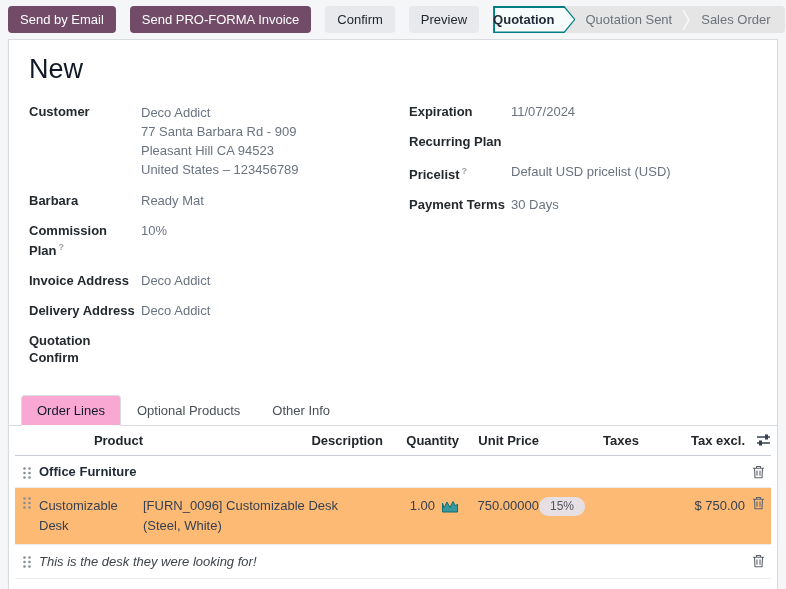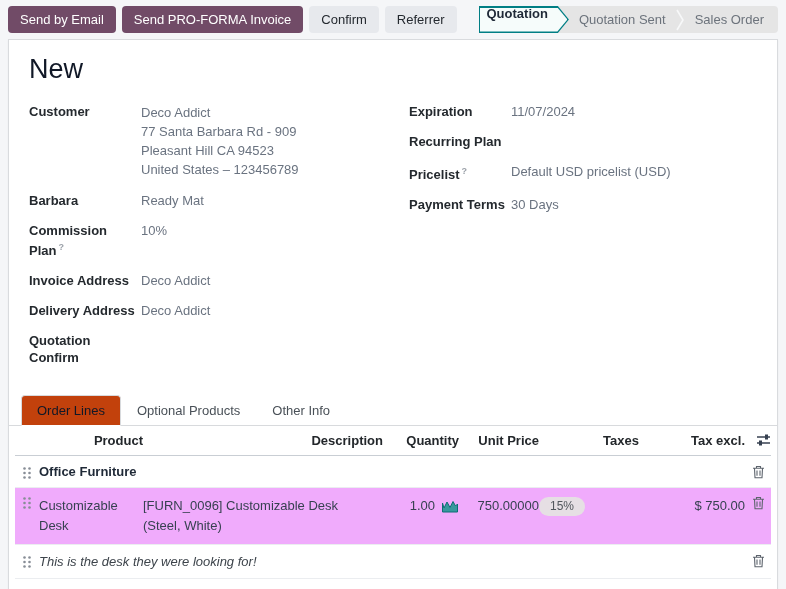--- a/index.html
+++ b/index.html
@@ -1,28 +1,28 @@
 <!DOCTYPE html>
 <html><head>
 <meta charset="utf-8">
 <style>
   * { margin:0; padding:0; box-sizing:border-box; }
   html,body { width:786px; height:589px; overflow:hidden; background:#f5f6f8;
     font-family:"Liberation Sans", sans-serif; font-size:13px; color:#374151; }
 
   
-  .toolbar { display:flex; align-items:center; gap:6px; padding:6px 8px; height:39px; }
+  .toolbar { display:flex; align-items:center; gap:14px; padding:6px 8px; height:39px; }
   .btn { border:none; border-radius:4px; height:27px; padding:0 12px; font-size:13px;
     font-family:inherit; cursor:pointer; white-space:nowrap; }
   .btn-primary { background:#714B67; color:#fff; font-weight:500; }
   .btn-secondary { background:#e7e9ed; color:#24292f; font-weight:500; }
 
   
   .statusbar { margin-left:auto; display:flex; align-items:stretch; height:27px; }
-  .status-active { position:relative; display:flex; padding:0 21px 0 8px;
+  .status-active { position:relative; display:flex; align-items:center; padding:0 21px 0 0;
     z-index:2; cursor:pointer; }
   .status-active .arr-outer { position:absolute; inset:0; background:#017e84;
     clip-path:polygon(0 0, calc(100% - 11px) 0, 100% 50%, calc(100% - 11px) 100%, 0 100%); }
   .status-active .arr-inner { position:absolute; inset:1.5px; background:#f6fcfb;
     clip-path:polygon(0 0, calc(100% - 10px) 0, 100% 50%, calc(100% - 10px) 100%, 0 100%); }
   .status-active .lbl { position:relative; z-index:1; font-weight:600; color:#1f2937; }
   .status-rest { display:flex; align-items:center; background:#e5e5e5; color:#6c737c;
     margin-left:-12px; padding:0 14px 0 22px; border-radius:0 4px 4px 0; z-index:1; }
   .status-rest .step { cursor:pointer; white-space:nowrap; }
   .status-chevron { margin:0 10px; display:block; }
@@ -41,54 +41,54 @@
   .fcol-left  .flabel { width:112px; }
   .fcol-right .flabel { width:102px; }
   .fvalue { color:#6a7380; }
   .addr div { line-height:19px; }
   .help { color:#9aa0a8; font-size:9px; vertical-align:super; margin-left:2px; cursor:default; }
 
   
   .tabs { display:flex; border-bottom:1px solid #d8dadd; padding-left:12px; margin-top:16px; }
   .tab { padding:7px 15px; color:#495057; cursor:pointer; border:1px solid transparent;
     margin-bottom:-1px; }
-  .tab.active { background:#c2410c; border-color:#d8dadd #d8dadd #fff; border-radius:4px 4px 0 0;
+  .tab.active { background:#f9a8d4; border-color:#d8dadd #d8dadd #fff; border-radius:4px 4px 0 0;
     color:#111827;text-align:right; }
 
   
   .otable { padding:0 6px; }
   .orow { display:grid; grid-template-columns:24px 104px 1fr 76px 80px 100px 106px 26px;
     align-items:start; border-bottom:1px solid #ebedf0; }
   .ohead { font-weight:700; color:#23272b; }
   .ohead > div { padding:7px 0;text-align:right; }
   .ohead { border-bottom:1px solid #c9ced4; }
   .cell-r { text-align:right; }
   .col-qty  { padding-right:12px; }
   .col-tax  { padding-left:11px; }
   .col-cfg  { display:flex; justify-content:flex-end; align-items:center; padding:7px 2px; }
   .orow-section > .sec-name { grid-column:2 / 8; font-weight:700; color:#1f2937; padding:8px 0; }
-  .orow-product { background:#f0abfc; }
+  .orow-product { background:#fdba74; }
   .orow-product > div { padding:8px 0; line-height:20px; }
   .qtycell { display:flex; justify-content:flex-end; align-items:center; gap:6px; }
   .tagpill { display:inline-block; background:#e6dfe4; color:#51565c; border-radius:11px;
     padding:2px 11px; font-size:12px; line-height:15px; }
   .orow-note > .note-text { grid-column:2 / 8; font-style:italic; color:#3d444b; padding:9px 0; }
   .dragcell { display:flex; justify-content:center; padding-top:10px; cursor:grab; }
   .trashcell { display:flex; justify-content:center; padding-top:9px; cursor:pointer; }
   .orow-links { display:flex; gap:26px; padding:10px 0 10px 36px;
     border-bottom:1px solid #ebedf0; }
 </style>
 </head>
 <body>
 
 <div class="toolbar">
   <button class="btn btn-primary">Send by Email</button>
   <button class="btn btn-primary">Send PRO-FORMA Invoice</button>
   <button class="btn btn-secondary">Confirm</button>
-  <button class="btn btn-secondary">Referrer</button>
+  <button class="btn btn-secondary">Preview</button>
 
   <div class="statusbar">
     <div class="status-active">
       <div class="arr-outer"></div>
       <div class="arr-inner"></div>
       <span class="lbl">Quotation</span>
     </div>
     <div class="status-rest">
       <span class="step">Quotation Sent</span>
       <svg class="status-chevron" width="9" height="26" viewBox="0 0 9 26">

